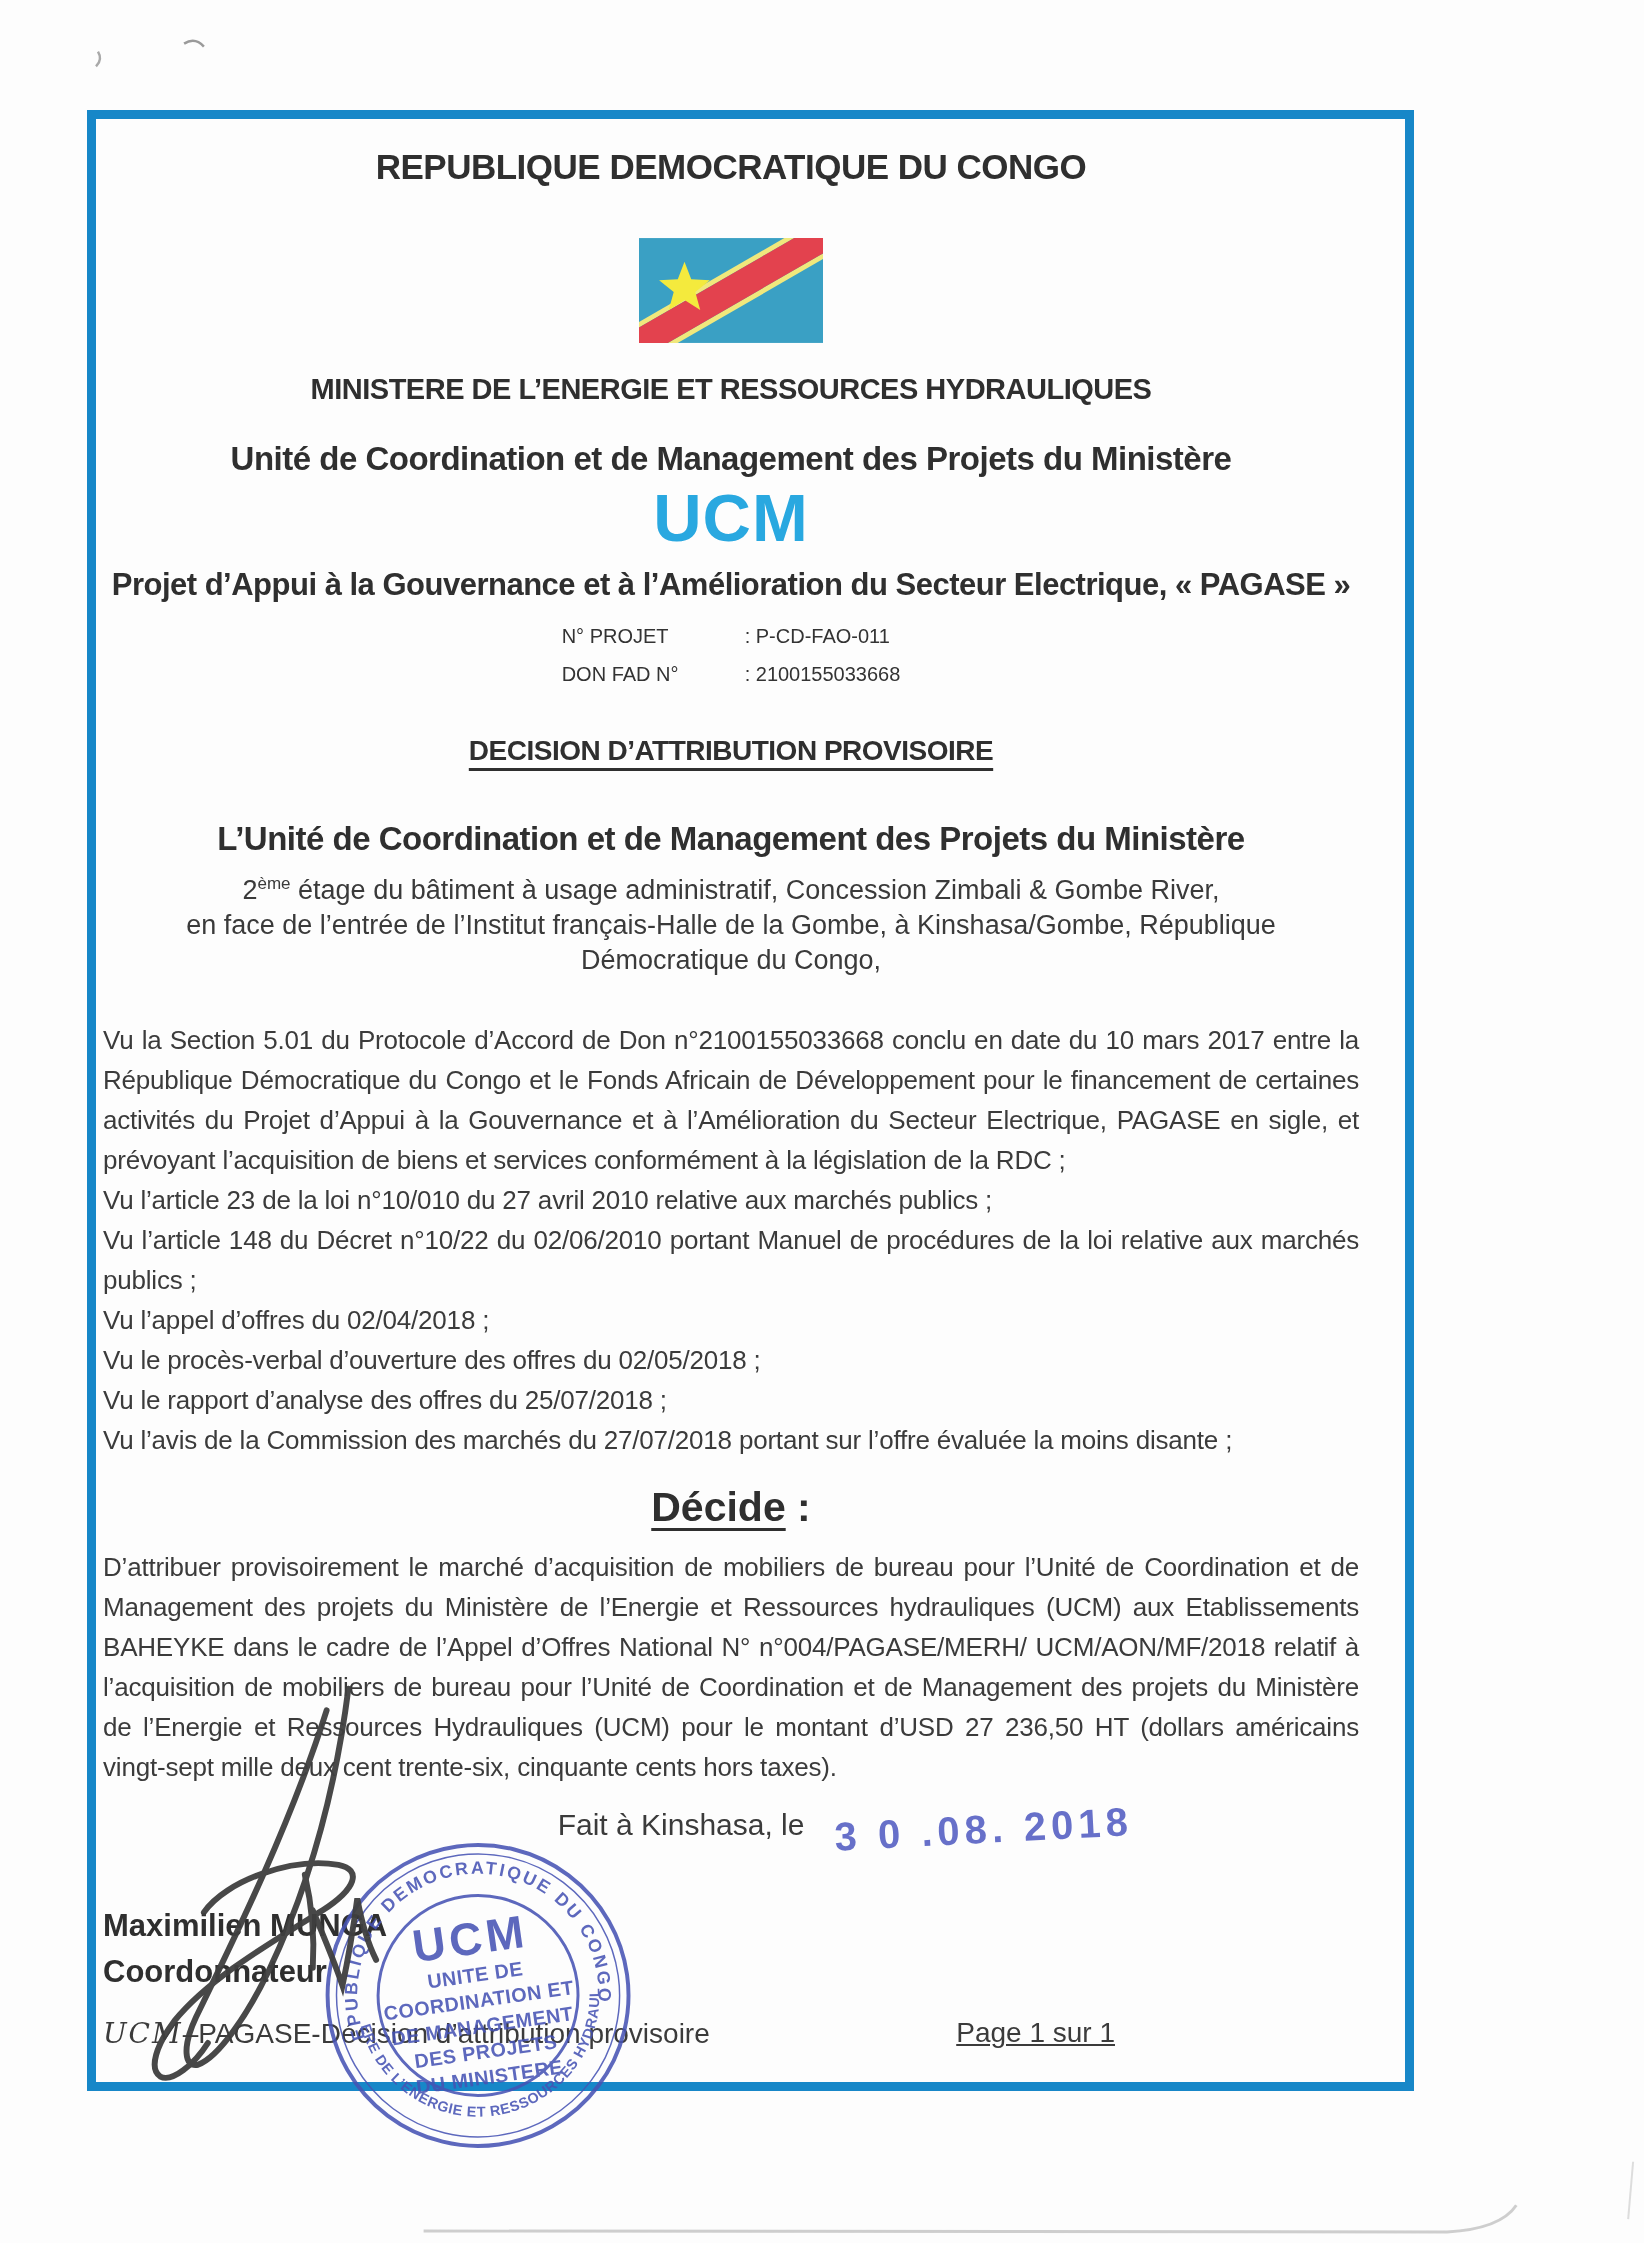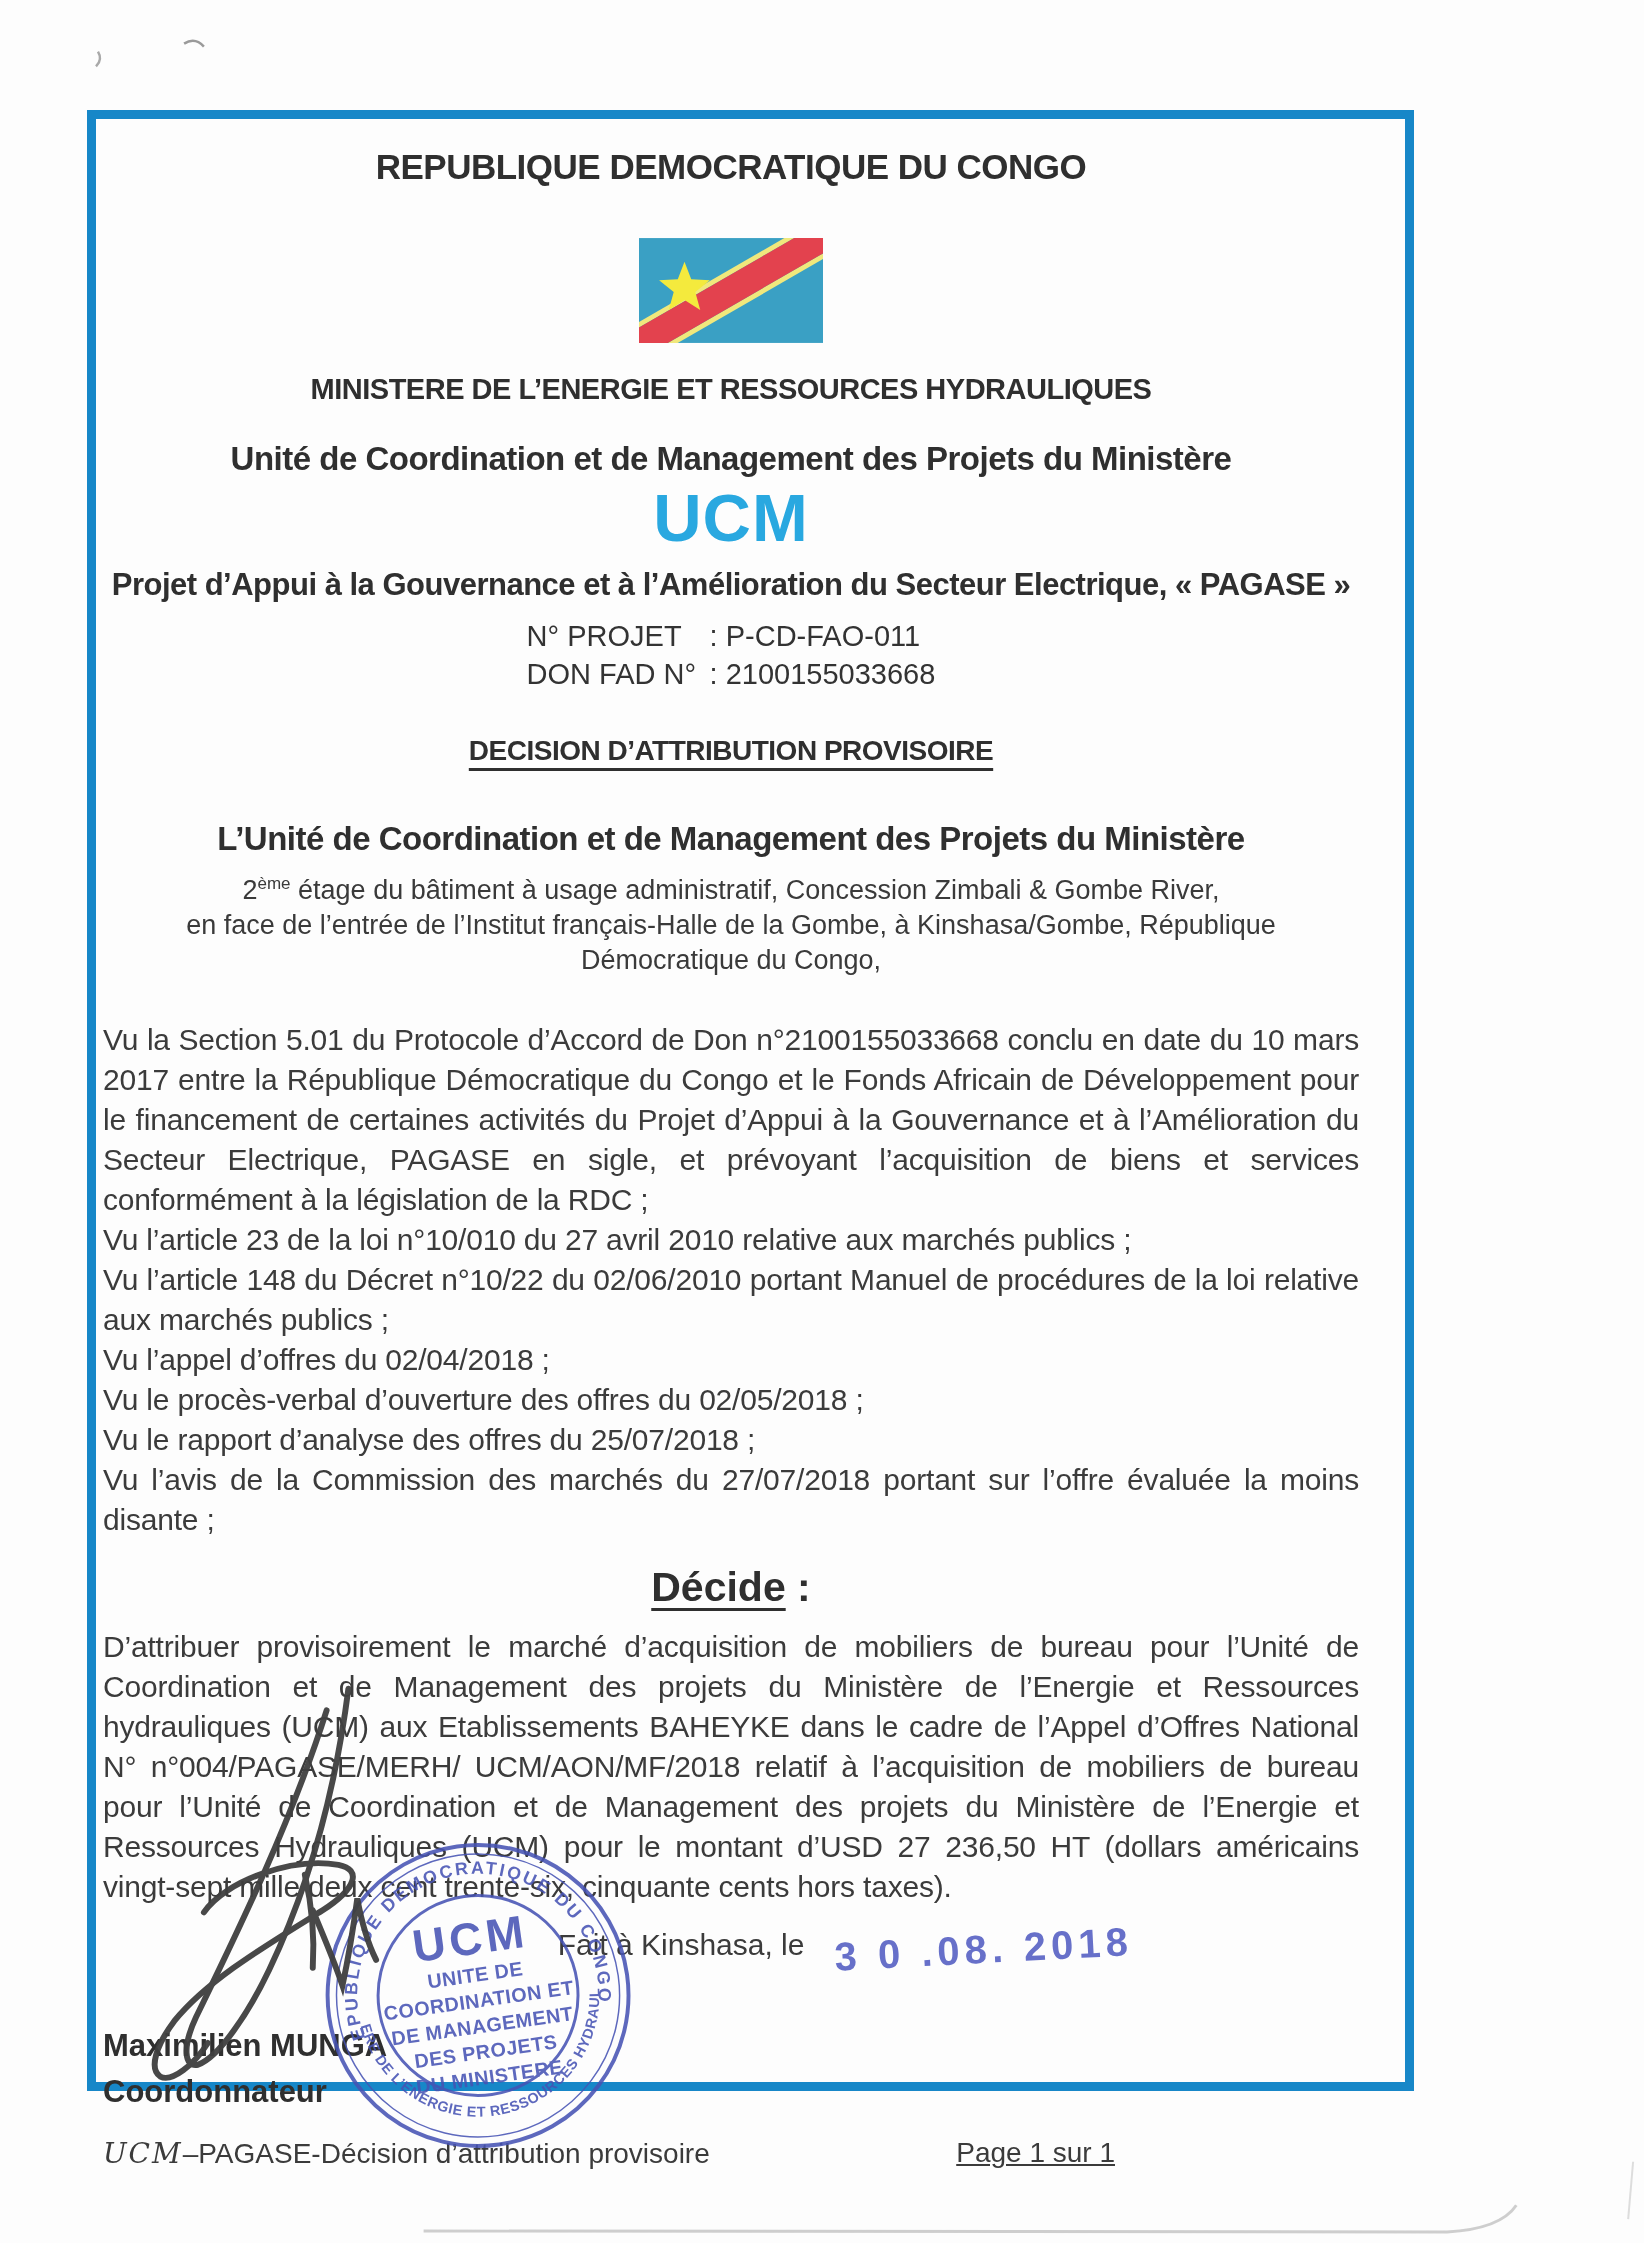--- a/index.html
+++ b/index.html
@@ -23,36 +23,36 @@
   }
   .flag-wrap { margin-top:51px; text-align:center; line-height:0; }
   .ministry {
     margin-top:30px; font-size:29px; font-weight:bold;
     letter-spacing:-0.5px; color:#2f2f2f;
   }
   .unit-title { margin-top:34px; font-size:33px; font-weight:bold; letter-spacing:-0.5px; color:#2f2f2f; }
   .ucm-heading { margin-top:2px; font-size:67px; font-weight:bold; color:#29a8e0; line-height:75px; letter-spacing:1px; }
   .project-title { margin-top:12px; font-size:31px; font-weight:bold; letter-spacing:-0.5px; color:#2f2f2f; }
 
-  .project-rows { margin:16px auto 0 auto; width:fit-content; display:grid; grid-template-columns:183px auto; row-gap:4px; font-size:29px; line-height:34px; color:#333; }
+  .project-rows { margin:16px auto 0 auto; width:fit-content; display:grid; grid-template-columns:183px auto; row-gap:4px; font-size:20px; line-height:34px; color:#333; }
   .project-rows .lbl { text-align:left; }
   .project-rows .val { text-align:left; }
 
   .decision-title {
     margin-top:44px; font-size:28px; font-weight:bold; color:#2f2f2f;
     text-decoration:underline; text-decoration-thickness:3px; text-underline-offset:8px;
     letter-spacing:-0.5px;
   }
   .issuer-heading { margin-top:53px; font-size:33px; font-weight:bold; letter-spacing:-0.5px; color:#2f2f2f; }
   .address { margin-top:8px; font-size:27px; line-height:35px; color:#3a3a3a; }
   .address sup { font-size:17px; }
 
   .recitals { margin-top:42px; }
   .recitals p, .decision-body p {
-    margin:0; text-align:justify; font-size:30px; line-height:40px;
+    margin:0; text-align:justify; font-size:26px; line-height:40px;
     letter-spacing:-0.2px; color:#3b3b3b;
   }
   .decide-line { margin-top:24px; font-size:41px; font-weight:bold; color:#2f2f2f; }
   .decide-line .u { text-decoration:underline; text-decoration-thickness:3px; text-underline-offset:7px; }
   .decision-body { margin-top:16px; }
 
   .fait-row {
     margin-top:12px; display:flex; justify-content:flex-end; align-items:baseline;
     padding-right:226px; font-size:30px; color:#3b3b3b;
   }

